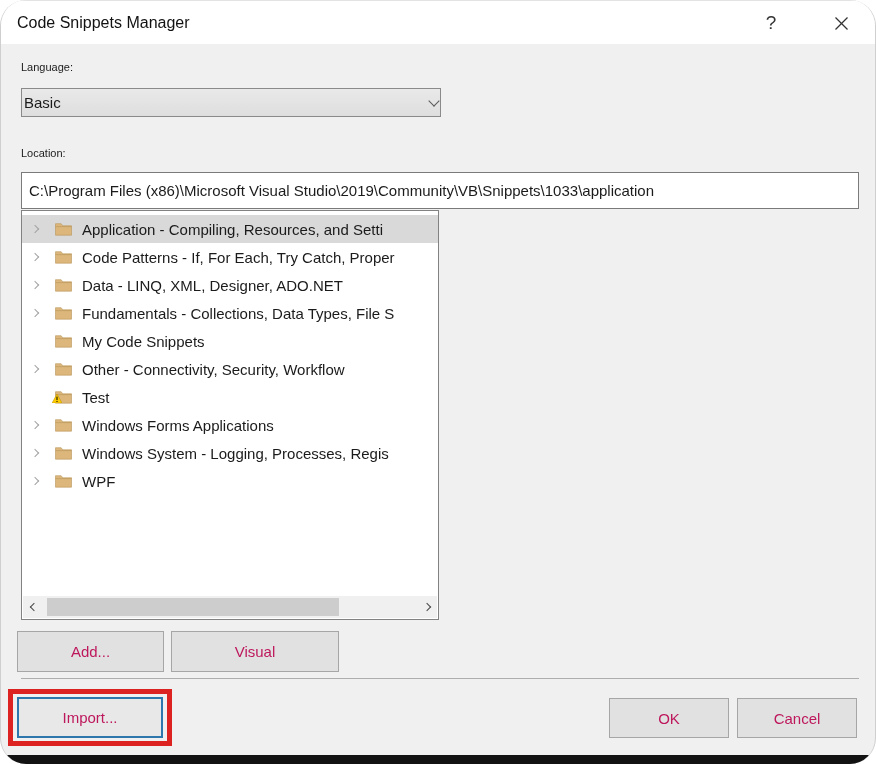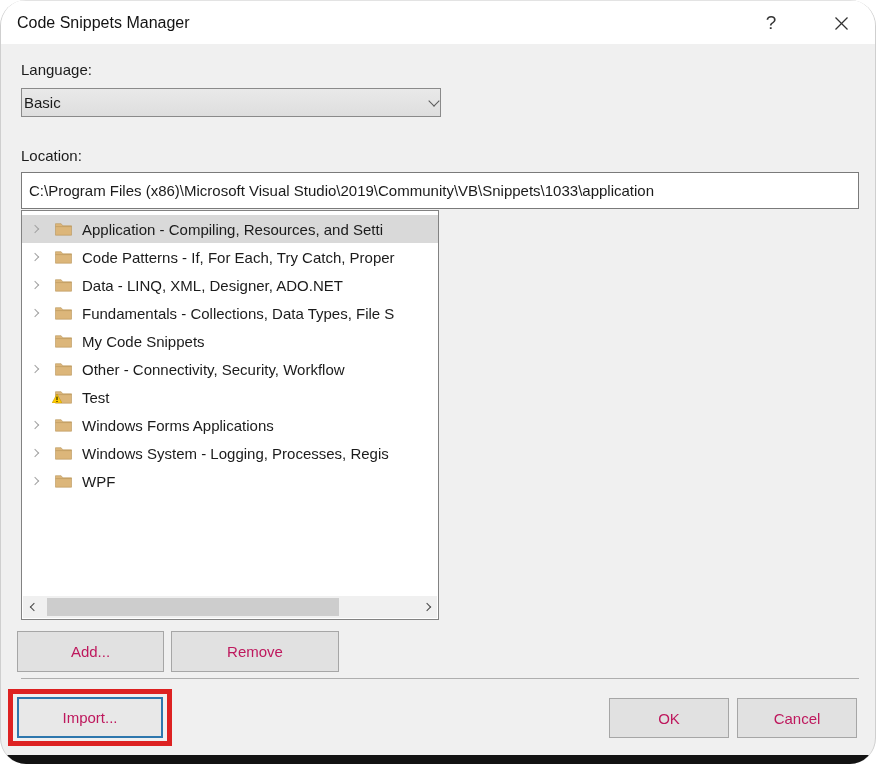--- a/index.html
+++ b/index.html
@@ -11,21 +11,21 @@
   }
   
   .titlebar{position:absolute;left:0;top:0;width:100%;height:44px;background:#ffffff;border-top:1px solid #e3e3e3;}
   .title{position:absolute;left:16px;top:0;line-height:44px;font-size:16px;color:#121212;}
   .tb-btn{position:absolute;top:0;height:44px;width:40px;display:flex;align-items:center;justify-content:center;cursor:default;}
   .help-btn{left:750px;font-size:19px;color:#333;}
   .close-btn{left:820px;}
   
   .bottom-strip{position:absolute;left:0;top:755px;width:100%;height:9px;background:#121212;}
   
-  .field-label{position:absolute;font-size:15px;color:#1b1b1b;}
+  .field-label{position:absolute;font-size:11px;color:#1b1b1b;}
   
   .combobox{
     position:absolute;left:20px;top:88px;width:420px;height:29px;
     background:linear-gradient(#e9e9e9,#dedede);border:1px solid #8a8a8a;
     display:flex;align-items:center;padding:0 2px;font-size:15px;
   }
   .combobox .value{flex:1;}
   .chev{display:inline-block;border-style:solid;border-color:#5a5a5a;border-width:0 1.5px 1.5px 0;width:8px;height:8px;}
   .chev-down{transform:rotate(45deg);margin-top:-4px;}
   
@@ -253,21 +253,21 @@
       <div class="hs-arrow">
           <span class="chev-r"></span>
         </div>
     </div>
   </div>
 
   <div class="btn btn-add">
       <span>Add...</span>
     </div>
   <div class="btn btn-remove">
-      <span>Remove</span>
+      <span>Visual</span>
     </div>
 
   <div class="divider"></div>
 
   <div class="annotation-box"></div>
   <div class="btn btn-import">
       <span>Import...</span>
     </div>
 
   <div class="btn btn-ok">

